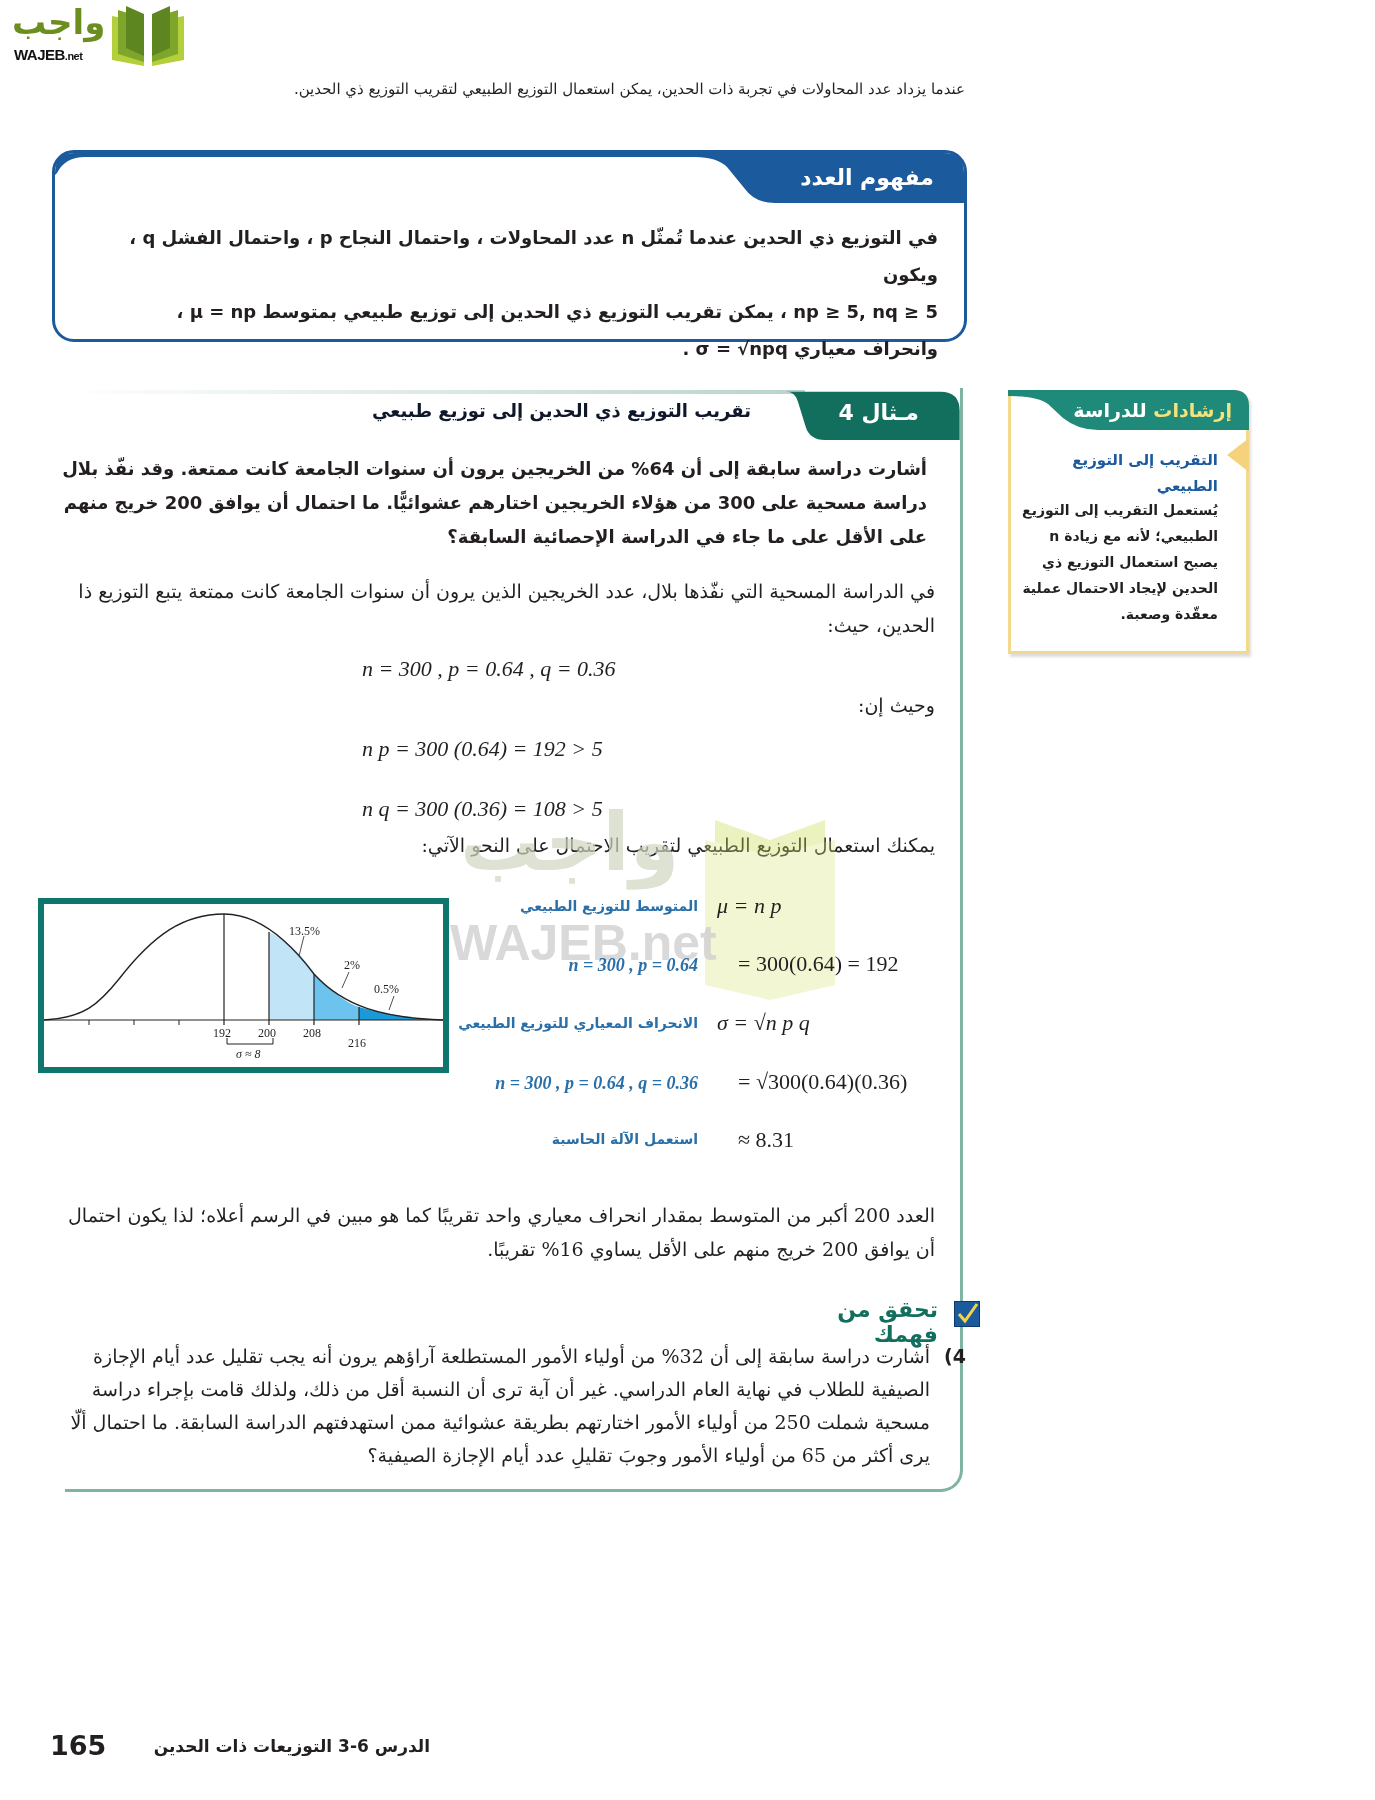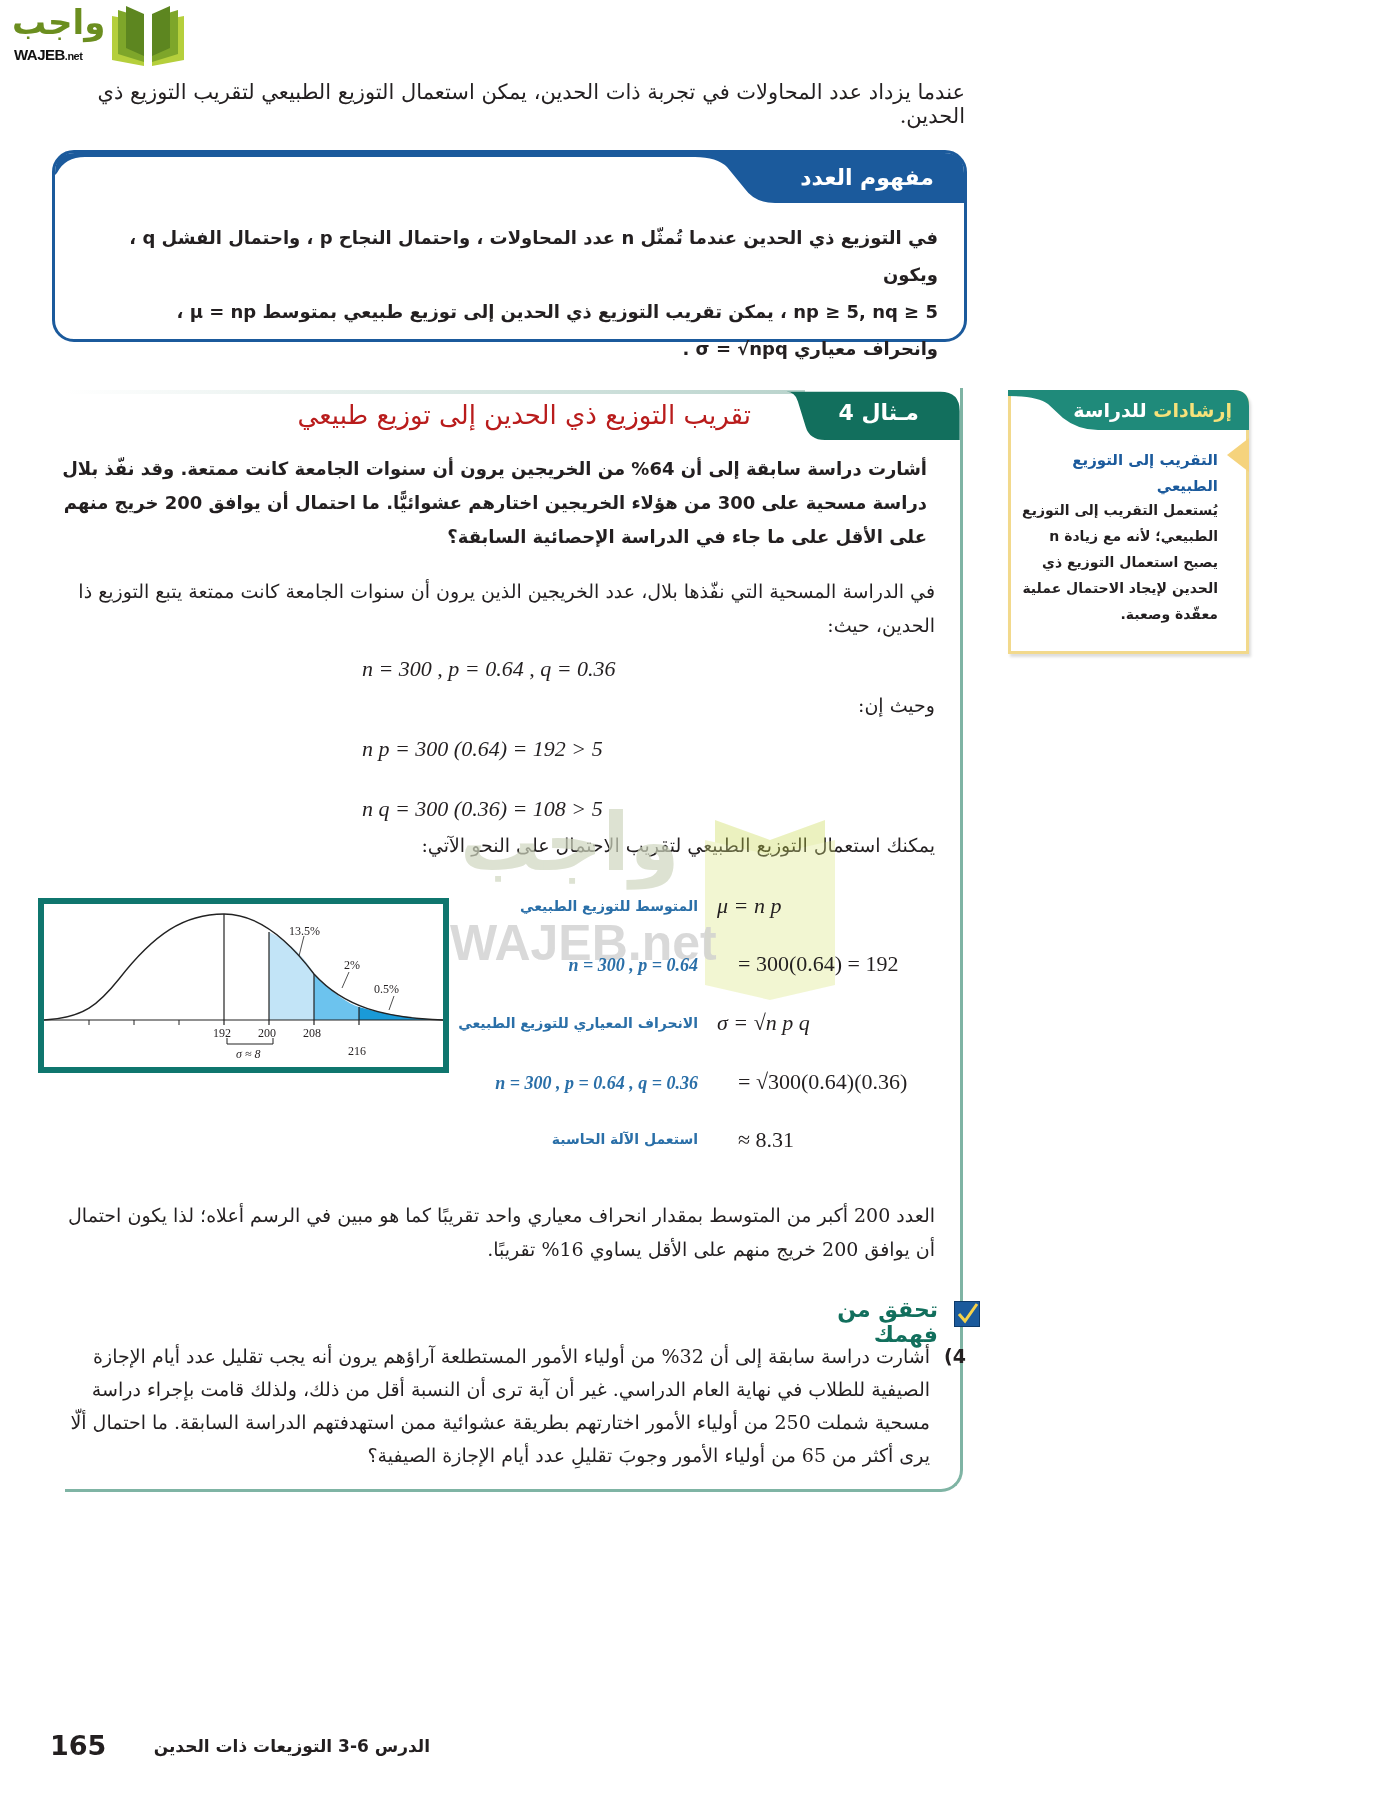--- a/index.html
+++ b/index.html
@@ -12,36 +12,36 @@
   .rtl { direction:rtl; text-align:right; }
   .math { font-family:"Liberation Serif", serif; font-style:italic; }
   .mathu { font-family:"Liberation Serif", serif; }
 
   
   #logo { left:10px; top:6px; width:180px; height:62px; }
   #logo .ar { position:absolute; left:2px; top:-4px; font-size:34px; font-weight:bold; color:#6b8e1f; font-family:"DejaVu Sans",sans-serif; }
   #logo .en { position:absolute; left:4px; top:40px; font-size:15px; font-weight:bold; color:#111; font-family:"Liberation Sans",sans-serif; letter-spacing:-0.5px;}
   #logo .en small { font-size:11px; }
 
-  #intro { right:410px; top:80px; width:920px; font-size:21px; font-family:"DejaVu Serif",serif; }
+  #intro { right:410px; top:80px; width:920px; font-size:15px; font-family:"DejaVu Serif",serif; }
 
   
   #concept { left:52px; top:150px; width:909px; height:186px; border:3px solid #1b5a9c; border-radius:22px; background:#fff; }
   #concept .hdr-svg { position:absolute; left:0; top:0; }
   #concept .label { position:absolute; right:30px; top:12px; color:#fff; font-weight:bold; font-size:22px; }
   #concept .title { position:absolute; right:300px; top:20px; color:#9b1f3a; font-weight:bold; font-size:21px; }
   #concept .body { position:absolute; right:26px; top:66px; width:860px; font-size:18px; font-weight:bold; line-height:37px; }
 
   
   #example { left:65px; top:388px; width:898px; height:1104px; }
   #example .frame { position:absolute; left:0; top:0; width:898px; height:1104px; border-right:3px solid #7fb4a4; border-bottom:3px solid #7fb4a4; border-bottom-right-radius:22px; box-sizing:border-box; }
   #example .topline { position:absolute; left:0; top:2px; width:740px; height:4px; background:linear-gradient(to right,#ffffff,#b9d3cc); }
   #example .hdr { position:absolute; right:0; top:2px; width:180px; height:52px; }
   #example .label { position:absolute; right:44px; top:12px; color:#fff; font-weight:bold; font-size:22px; }
-  #example .title { position:absolute; right:212px; top:12px; color:#b91c1c; font-weight:normal; font-size:26px; }
+  #example .title { position:absolute; right:212px; top:12px; color:#0f172a; font-weight:bold; font-size:18px; }
 
   .para { position:absolute; right:0px; width:878px; font-size:19px; line-height:34px; font-family:"DejaVu Serif",serif; }
   .para.bold { font-weight:bold; font-family:"DejaVu Sans",sans-serif; font-size:18px; }
 
   .eq { position:absolute; font-size:22px; white-space:nowrap; }
 
   
   #tips { left:1008px; top:390px; width:235px; height:258px; border:3px solid #f2d98c; border-radius:0 14px 0 0; background:#fff; box-shadow:2px 3px 3px #ddd; }
   #tips .hdr-svg { position:absolute; left:-3px; top:-3px; }
   #tips .label { position:absolute; right:14px; top:6px; font-weight:bold; font-size:19px; color:#fff; }
@@ -173,21 +173,21 @@
     <line x1="350" y1="92" x2="345" y2="106" stroke="#222" stroke-width="0.8"></line>
 
     <path d="M183 134 V140 H229 V134" fill="none" stroke="#222" stroke-width="1"></path>
   </svg>
   <span class="abs mathu" style="left:245px;top:20px;font-size:12px;">13.5%</span>
   <span class="abs mathu" style="left:300px;top:54px;font-size:12px;">2%</span>
   <span class="abs mathu" style="left:330px;top:78px;font-size:12px;">0.5%</span>
   <span class="abs mathu" style="left:169px;top:122px;font-size:12px;">192</span>
   <span class="abs mathu" style="left:214px;top:122px;font-size:12px;">200</span>
   <span class="abs mathu" style="left:259px;top:122px;font-size:12px;">208</span>
-  <span class="abs mathu" style="left:304px;top:140px;font-size:12px;">216</span>
+  <span class="abs mathu" style="left:304px;top:132px;font-size:12px;">216</span>
   <span class="abs math" style="left:192px;top:143px;font-size:12px;">σ ≈ 8</span>
 </div>
 
 <div id="tips" class="abs">
   <svg class="hdr-svg" width="241" height="40" viewBox="0 0 241 40">
     <path d="M0 0 H225 Q241 0 241 16 V40 H90 Q70 40 55 28 L40 14 Q30 6 0 6 Z" fill="#1f8a7a"></path>
   </svg>
   <div class="label rtl"><span class="hl">إرشادات</span><span> للدراسة</span></div>
   <div class="pointer"></div>
   <div class="sub rtl">التقريب إلى التوزيع الطبيعي</div>

